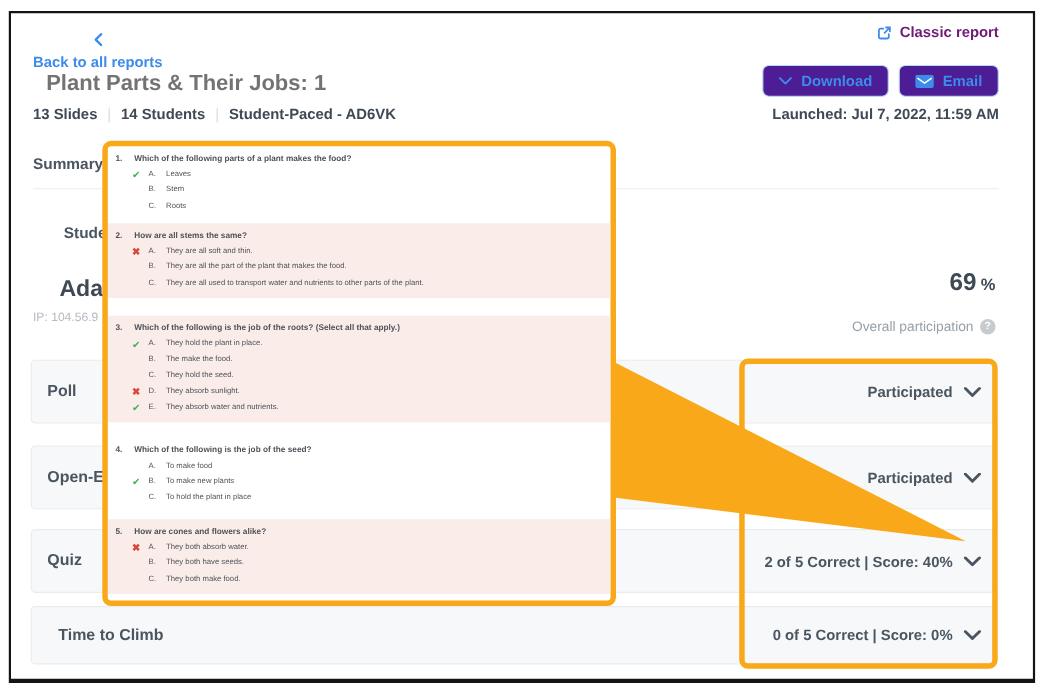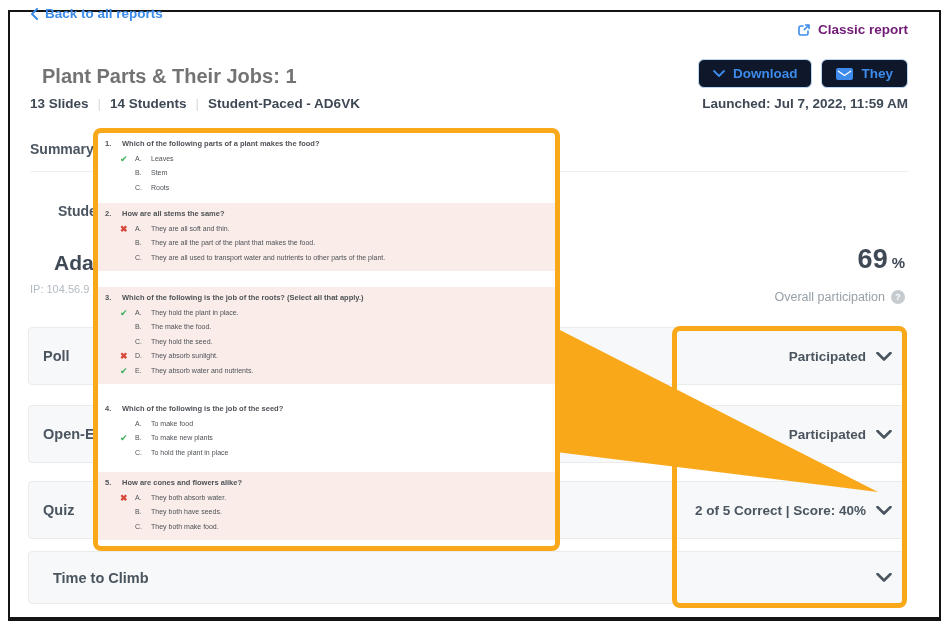--- a/index.html
+++ b/index.html
@@ -5,41 +5,41 @@
   html,body{margin:0;padding:0;}
   body{
     width:949px;height:635px;position:relative;overflow:hidden;
     background:#ffffff;font-family:"Liberation Sans", sans-serif;
     -webkit-font-smoothing:antialiased;
   }
   .frame{position:absolute;left:8px;top:10px;width:929px;height:605px;
     border:2px solid #141414;border-bottom-width:4px;z-index:0;pointer-events:none;}
 
   
-  .back{position:absolute;left:30px;top:6px;display:flex;align-items:center;gap:7px;
-    color:#3D8BEA;font-size:13.5px;font-weight:700;text-decoration:none;z-index:2;}
+  .back{position:absolute;left:30px;top:30px;display:flex;align-items:center;gap:7px;
+    color:#3D8BEA;font-size:13.5px;font-weight:700;text-decoration:none;z-index:2;flex-direction:column;}
   .classic{position:absolute;top:22px;right:41px;display:flex;align-items:center;gap:7px;
     color:#701a75;font-size:13.5px;font-weight:700;text-decoration:none;z-index:2;}
   .title{position:absolute;left:30px;top:53px;margin:12px;font-size:20px;font-weight:700;color:#737373;z-index:2;}
   .actions{position:absolute;top:59px;right:41px;display:flex;gap:9px;z-index:2;}
   .btn{display:inline-flex;align-items:center;gap:8px;height:29px;padding:0 14px;
-    background:#0f172a;border:1px solid #BCD7F5;border-radius:6px;color:#3D8BEA;
+    background:#4c1d95;border:1px solid #BCD7F5;border-radius:6px;color:#3D8BEA;
     font-size:13.5px;font-weight:700;font-family:inherit;cursor:pointer;}
   .meta{position:absolute;left:30px;top:96px;font-size:13.5px;font-weight:700;color:#3E4955;z-index:2;}
   .meta .sep{color:#D8DCDF;margin:0 9px;font-weight:400;}
   .launched{position:absolute;top:96px;right:41px;font-size:13.5px;font-weight:600;color:#3E4955;z-index:2;}
 
   
   .tab{position:absolute;left:30px;top:141px;font-size:14px;font-weight:700;color:#4A5560;z-index:1;cursor:pointer;}
   .tabline{position:absolute;left:30px;top:171px;width:878px;height:1px;background:#EDEFF1;z-index:1;}
   .students{position:absolute;left:30px;top:203px;font-size:14px;font-weight:700;color:#4A5560;z-index:1;margin-left:28px;}
   .student-name{position:absolute;left:30px;top:251px;font-size:21px;font-weight:700;color:#3E4955;z-index:1;margin-left:24px;}
   .student-ip{position:absolute;left:30px;top:283px;font-size:11px;color:#B3BAC1;z-index:1;}
   .pct{position:absolute;top:244px;right:44px;color:#3E4955;font-weight:700;z-index:1;}
-  .pct .pv{font-size:27px;margin-left:20px;}
+  .pct .pv{font-size:22px;margin-left:20px;}
   .pct .pu{font-size:15px;margin-left:4px;}
   .plabel{position:absolute;top:290px;right:44px;font-size:12.5px;color:#98A0A8;display:flex;align-items:center;z-index:1;}
   .help{width:14px;height:14px;border-radius:50%;background:#C6CBD0;color:#fff;
     font-size:9.5px;font-weight:700;line-height:14px;text-align:center;margin-left:6px;cursor:pointer;}
 
   
   .arow{position:absolute;left:28px;width:877px;background:#F7F8F9;border:1px solid #E9EBED;
     border-radius:4px;display:flex;align-items:center;padding:0 12px 0 14px;
     box-sizing:border-box;z-index:1;cursor:pointer;}
   .r0{top:327px;height:58px;} .r1{top:405px;height:58px;}
@@ -96,21 +96,21 @@
     <svg width="12" height="7" viewBox="0 0 12 7">
         <polyline points="1,1 6,6 11,1" stroke="#3D8BEA" stroke-width="1.8" fill="none" stroke-linecap="round" stroke-linejoin="round"></polyline>
       </svg>
     <span>Download</span>
   </button>
   <button class="btn">
     <svg width="17" height="12" viewBox="0 0 17 12">
         <rect width="17" height="12" rx="2" fill="#3D8BEA"></rect>
         <polyline points="2,3 8.5,7.5 15,3" stroke="#ffffff" stroke-width="1.4" fill="none"></polyline>
       </svg>
-    <span>They</span>
+    <span>Email</span>
   </button>
 </div>
 
 <div class="meta">
   <span>13 Slides</span><span class="sep">|</span><span>14 Students</span><span class="sep">|</span><span>Student-Paced - AD6VK</span>
 </div>
 
 <div class="launched">Launched: Jul 7, 2022, 11:59 AM</div>
 
 <div class="tab">Summary</div>
@@ -146,20 +146,21 @@
     </div>
     <div class="arow r2">
       <span class="lbl">Quiz</span>
       <span class="status">2 of 5 Correct | Score: 40%</span>
       <svg width="16" height="9" viewBox="0 0 16 9">
         <polyline points="1.5,1 8,7.5 14.5,1" stroke="#4A5560" stroke-width="2.6" fill="none" stroke-linecap="round" stroke-linejoin="round"></polyline>
       </svg>
     </div>
     <div class="arow r3">
       <span class="lbl">Time to Climb</span>
+      <span class="status">0 of 5 Correct | Score: 0%</span>
       <svg width="16" height="9" viewBox="0 0 16 9">
         <polyline points="1.5,1 8,7.5 14.5,1" stroke="#4A5560" stroke-width="2.6" fill="none" stroke-linecap="round" stroke-linejoin="round"></polyline>
       </svg>
     </div>
   </div>
 
 <div class="hlrect"></div>
 <svg class="tri" width="330" height="180" viewBox="0 0 330 180">
     <polygon points="2,8 2,132 324,172"></polygon>
   </svg>

